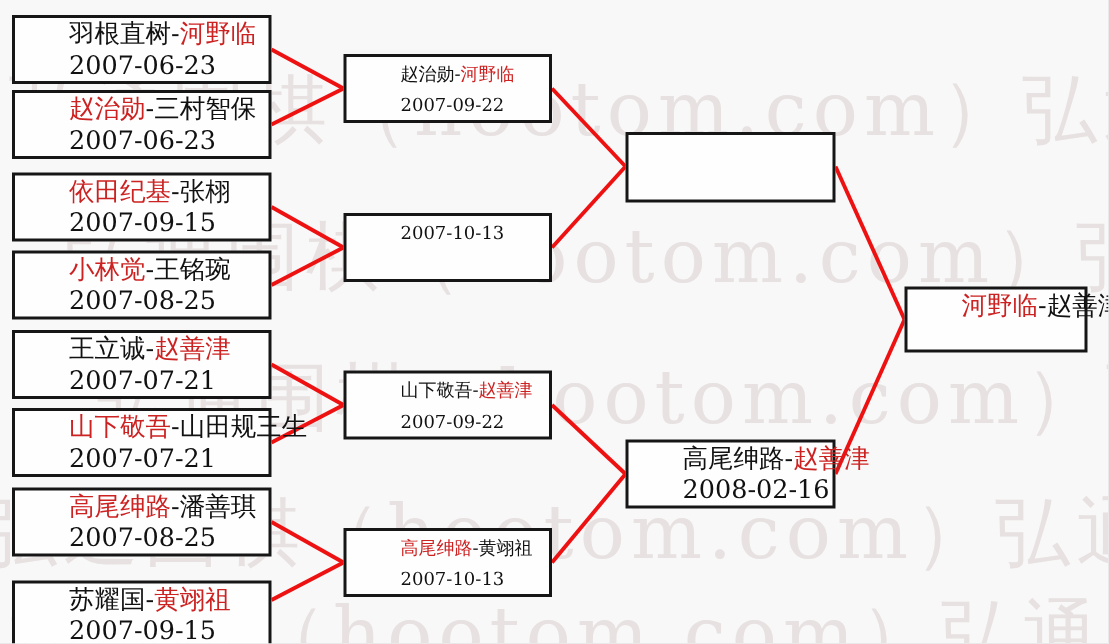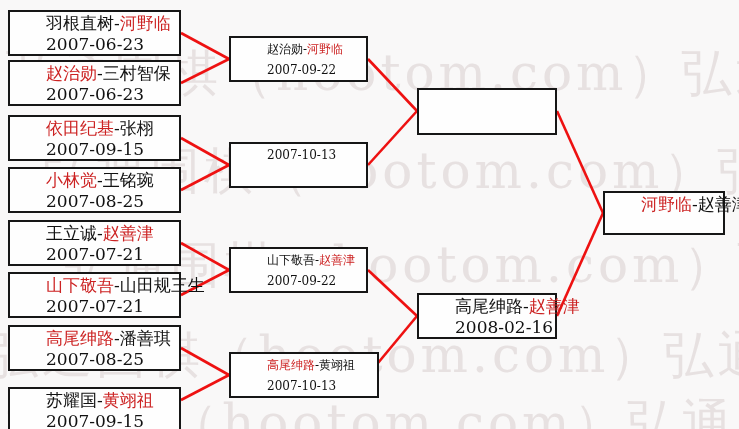--- a/index.html
+++ b/index.html
@@ -90,21 +90,21 @@
     <div><span>赵治勋</span><span>-</span><span class="winner">河野临</span></div>
     <div>2007-09-22</div>
   </div>
   <div class="box r2" style="left:229px;top:142px;width:139px;height:46px">
     <div>2007-10-13</div>
   </div>
   <div class="box r2" style="left:229px;top:247px;width:139px;height:46px">
     <div><span>山下敬吾</span><span>-</span><span class="winner">赵善津</span></div>
     <div>2007-09-22</div>
   </div>
-  <div class="box r2" style="left:229px;top:352px;width:150px;height:46px">
+  <div class="box r2" style="left:229px;top:352px;width:139px;height:46px">
     <div><span class="winner">高尾绅路</span><span>-</span><span>黄翊祖</span></div>
     <div>2007-10-13</div>
   </div>
 
   <div class="box" style="left:417px;top:88px;width:140px;height:47px">
   </div>
   <div class="box" style="left:417px;top:293px;width:140px;height:46px">
     <div><span>高尾绅路</span><span>-</span><span class="winner">赵善津</span></div>
     <div>2008-02-16</div>
   </div>

